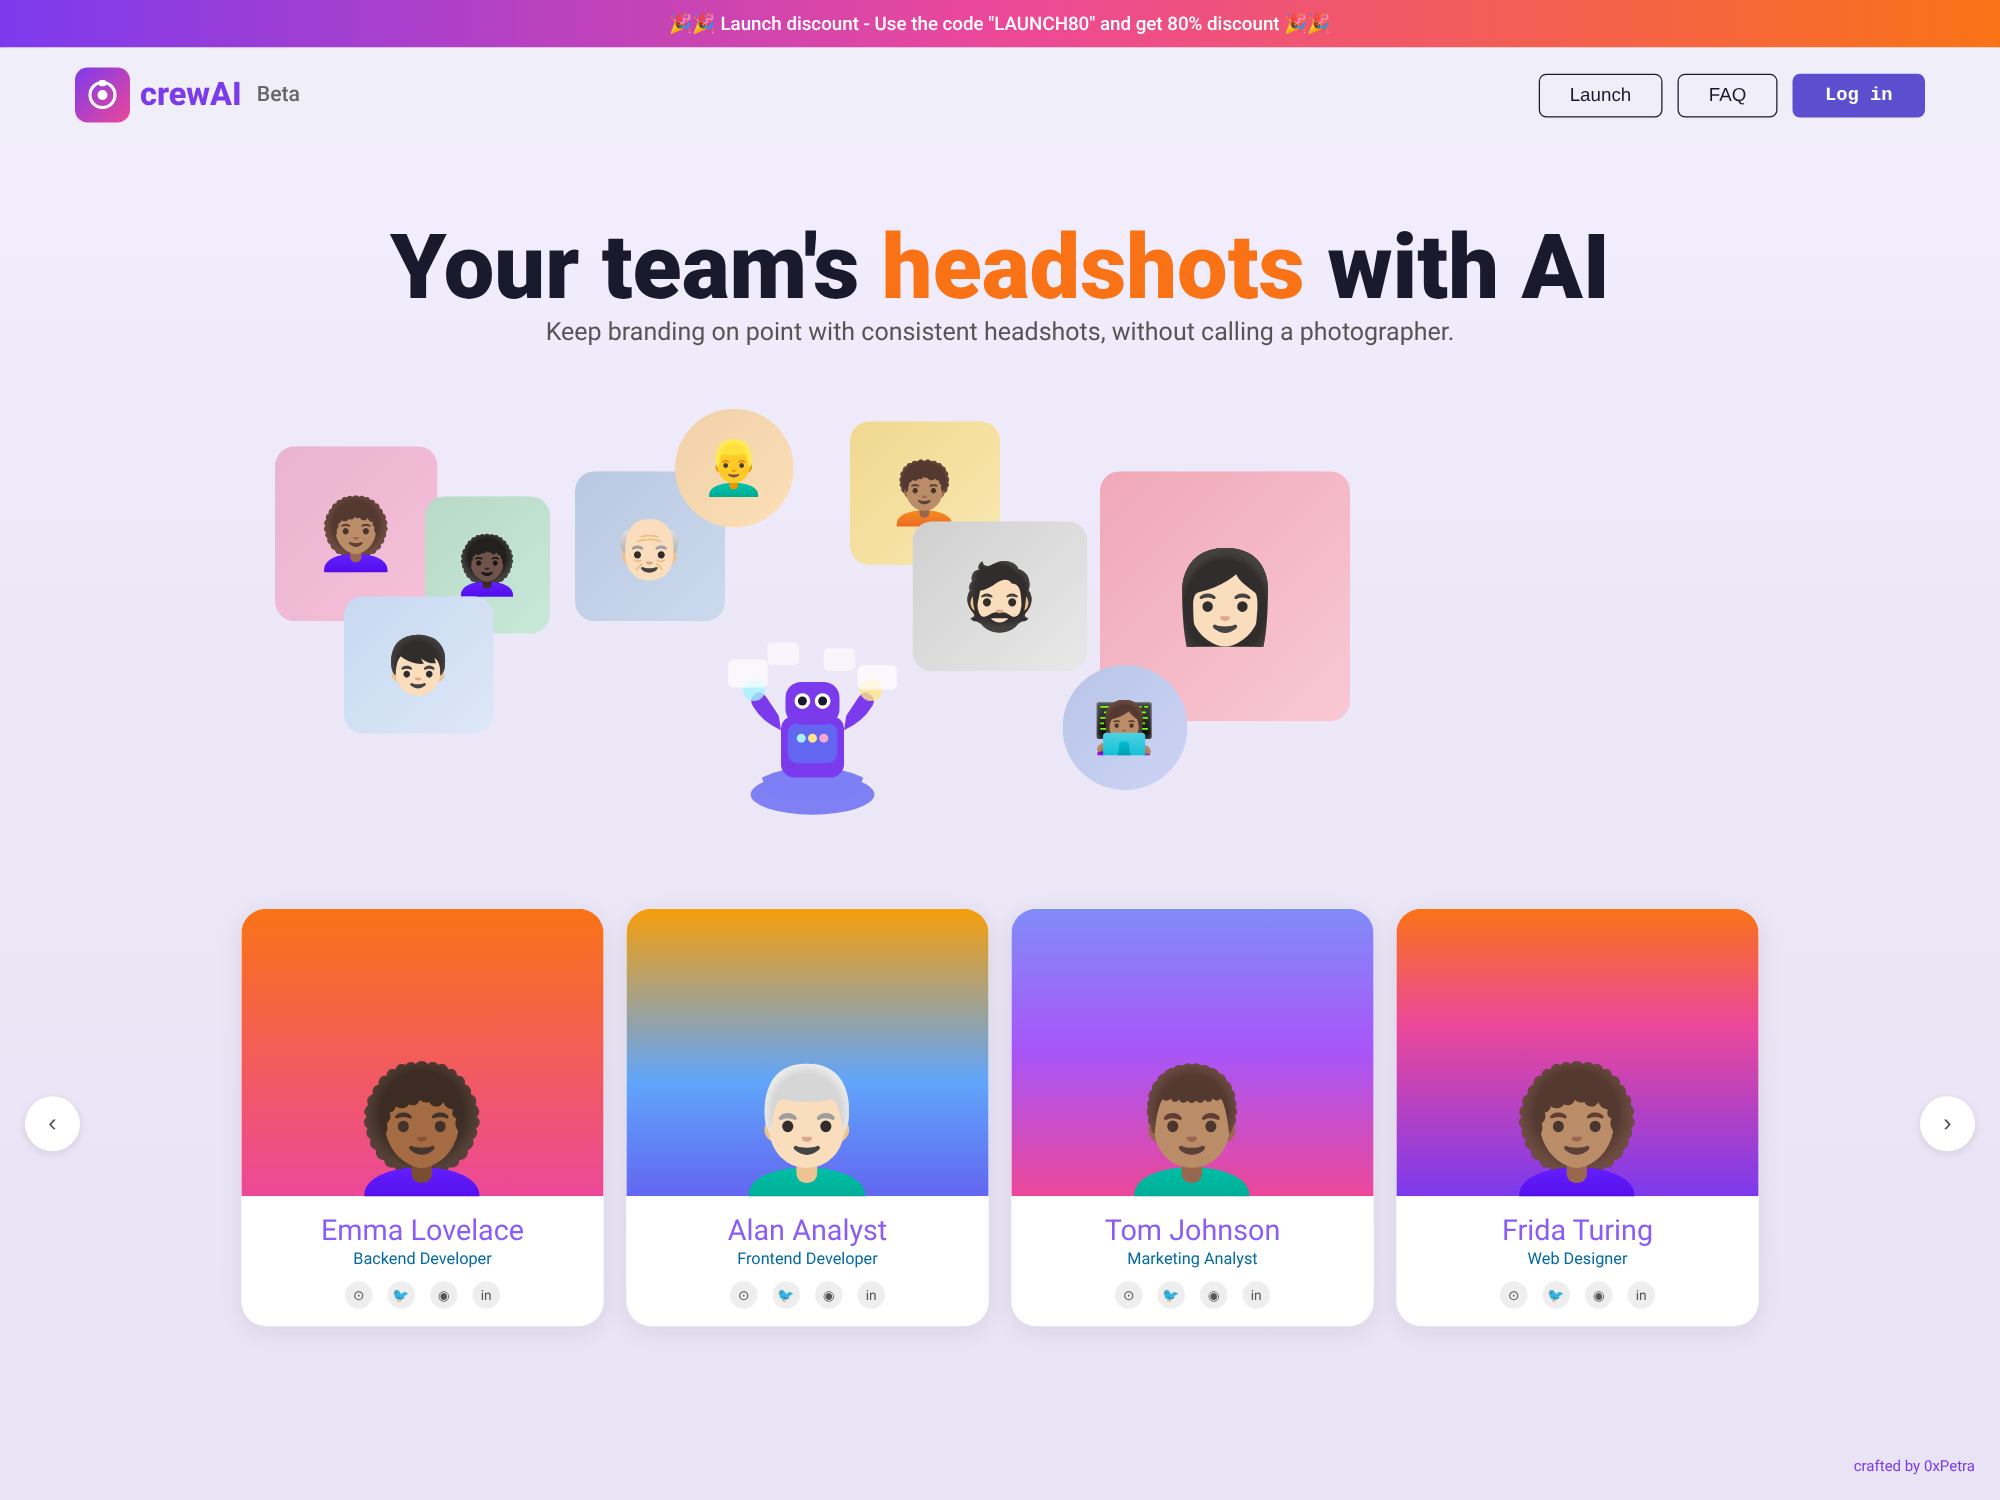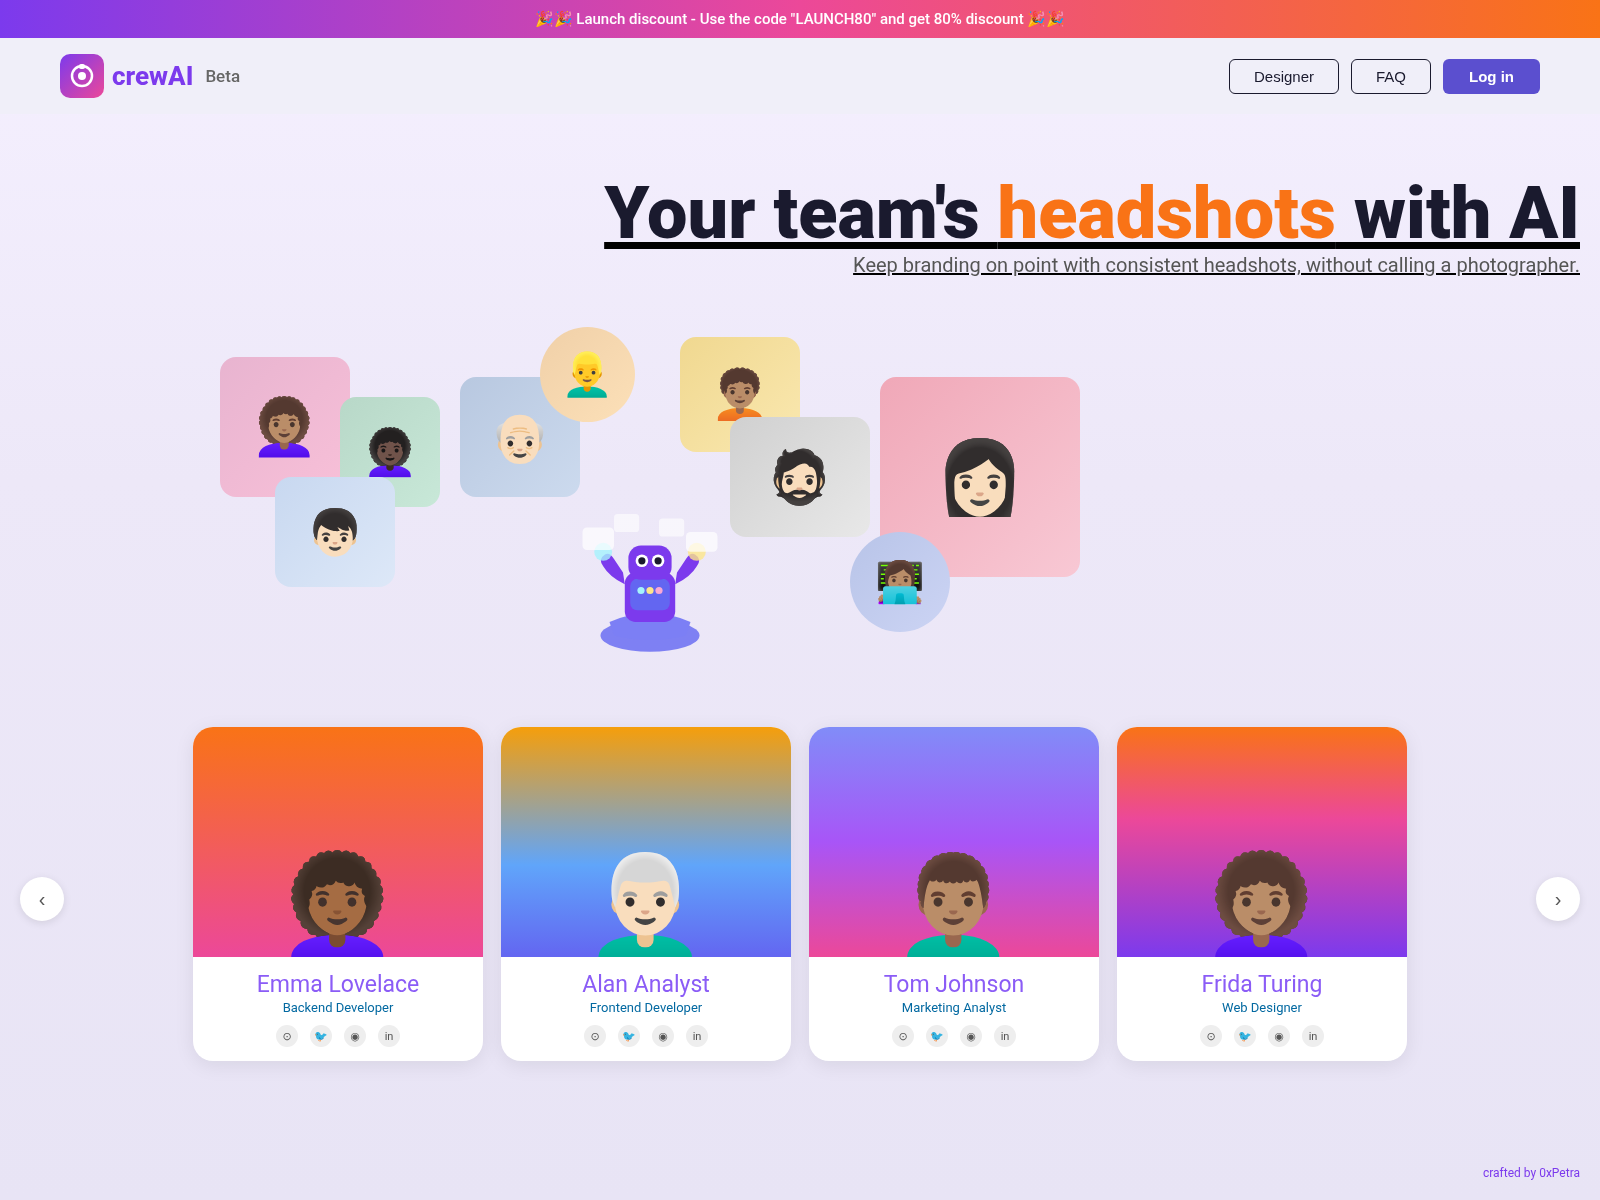--- a/index.html
+++ b/index.html
@@ -77,27 +77,27 @@
     }
     .btn-primary {
       background: #5b4fcf;
       border: none;
       padding: 9px 26px;
       border-radius: 6px;
       font-size: 15px;
       font-weight: 600;
       cursor: pointer;
       color: white;
+      font-family: Liberation Mono, monospace;
     }
 
     
     .hero {
-      text-align: right;
+      text-align: center;
       padding: 60px 20px 20px;
-      text-decoration: underline;
     }
     .hero h1 {
       font-size: 72px;
       font-weight: 900;
       color: #1a1a2e;
       line-height: 1.1;
     }
     .hero h1 .highlight {
       color: #f97316;
     }
@@ -287,21 +287,21 @@
           <circle cx="14" cy="14" r="4" fill="white"></circle>
           <rect x="11" y="2" width="6" height="5" rx="2" fill="white"></rect>
         </svg>
       </div>
       <span class="logo-text">
         <span>crew</span><span style="color:#7c3aed">AI</span>
       </span>
       <span class="beta-badge">Beta</span>
     </div>
     <div class="nav-buttons">
-      <button class="btn-outline">Designer</button>
+      <button class="btn-outline">Launch</button>
       <button class="btn-outline">FAQ</button>
       <button class="btn-primary">Log in</button>
     </div>
   </nav>
 
   <div class="hero">
     <h1>
       <span>Your team's </span><span class="highlight">headshots</span><span> with AI</span>
     </h1>
     <p>Keep branding on point with consistent headshots, without calling a photographer.</p>

